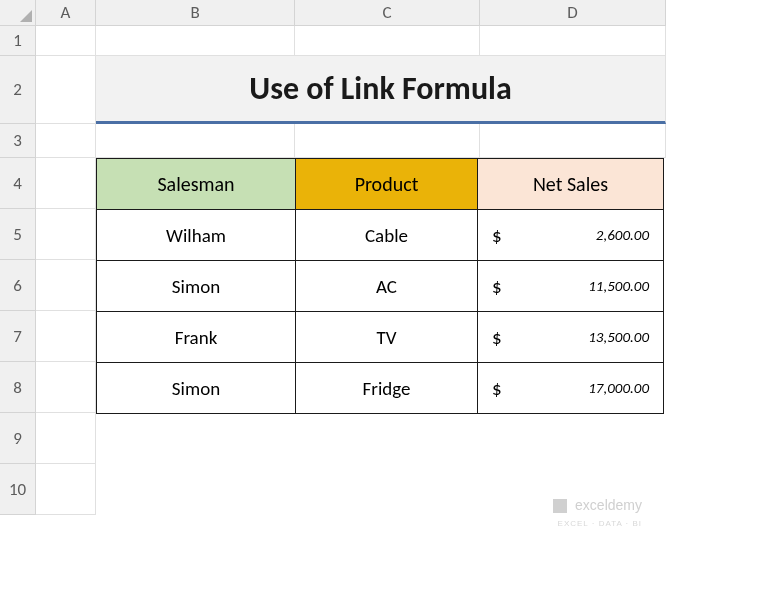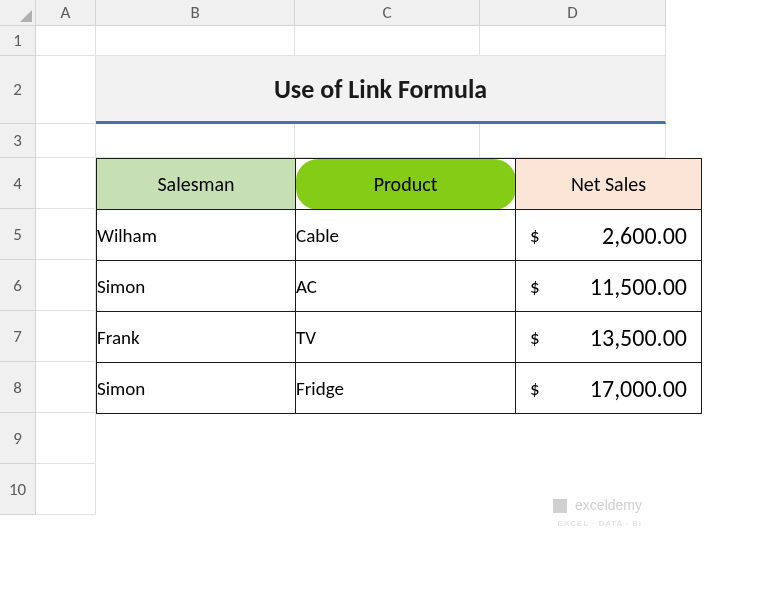--- a/index.html
+++ b/index.html
@@ -81,21 +81,21 @@
       border-bottom: 1px solid #e0e0e0;
       display: flex;
       align-items: center;
       font-size: 19px;
       padding: 0 8px;
       background: #fff;
     }
     .title-cell {
       background: #f2f2f2;
       font-weight: bold;
-      font-size: 26px;
+      font-size: 32px;
       justify-content: center;
       border-bottom: 3px solid #4a6fa5;
       color: #1a1a1a;
     }
     .data-table {
       position: absolute;
       top: 158px;
       left: 96px;
       border-collapse: collapse;
     }
@@ -107,45 +107,45 @@
     }
     .data-table th {
       font-weight: normal;
       font-size: 20px;
     }
     .th-salesman {
       background: #c6e0b4;
       width: 199px;
     }
     .th-product {
-      background: #84cc16;
-      width: 220px;
-      border-radius: 22px;
+      background: #eab308;
+      width: 182px;
     }
     .th-netsales {
       background: #fbe5d6;
       width: 186px;
       margin-top: 28px;
     }
     .td-center {
-      text-align: left;
+      text-align: center;
     }
     .td-sales {
       padding: 0 14px;
     }
     .sales-wrap {
       display: flex;
       justify-content: space-between;
       align-items: center;
     }
     .currency-symbol {
       font-size: 19px;
     }
     .sales-value {
-      font-size: 24px;
+      font-size: 15px;
+      font-style: italic;
     }
     .watermark {
       position: absolute;
       bottom: 60px;
       right: 125px;
       color: #d0d0d0;
       font-size: 14px;
       text-align: right;
       font-family: Arial, sans-serif;
     }

